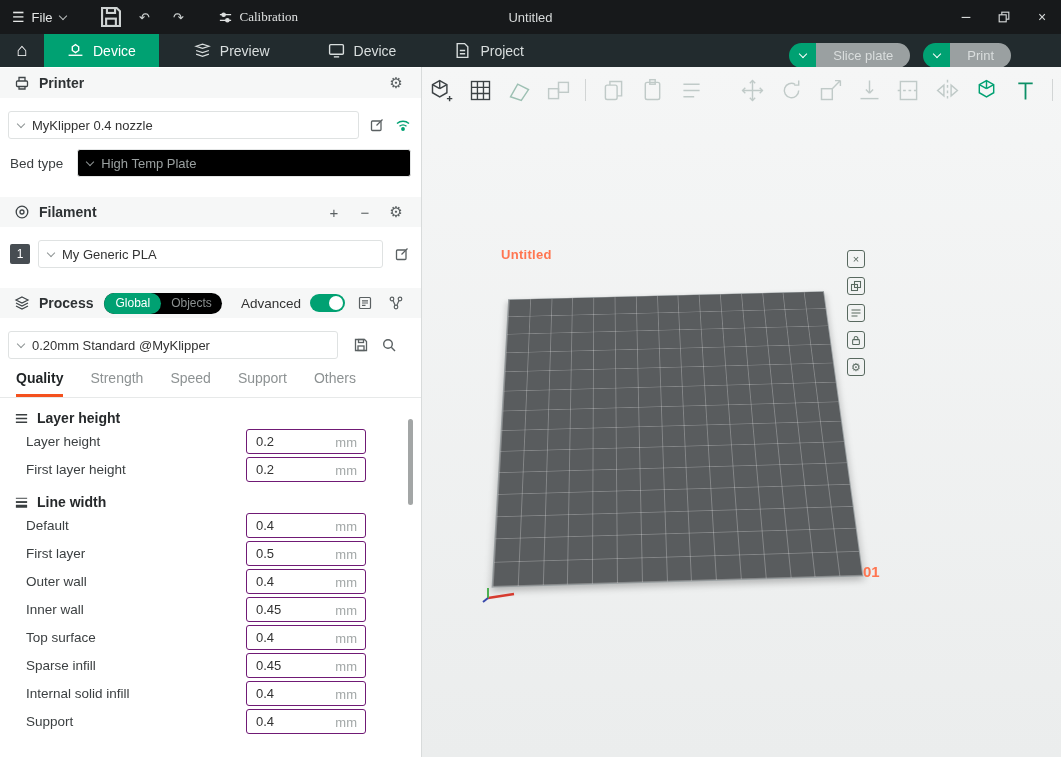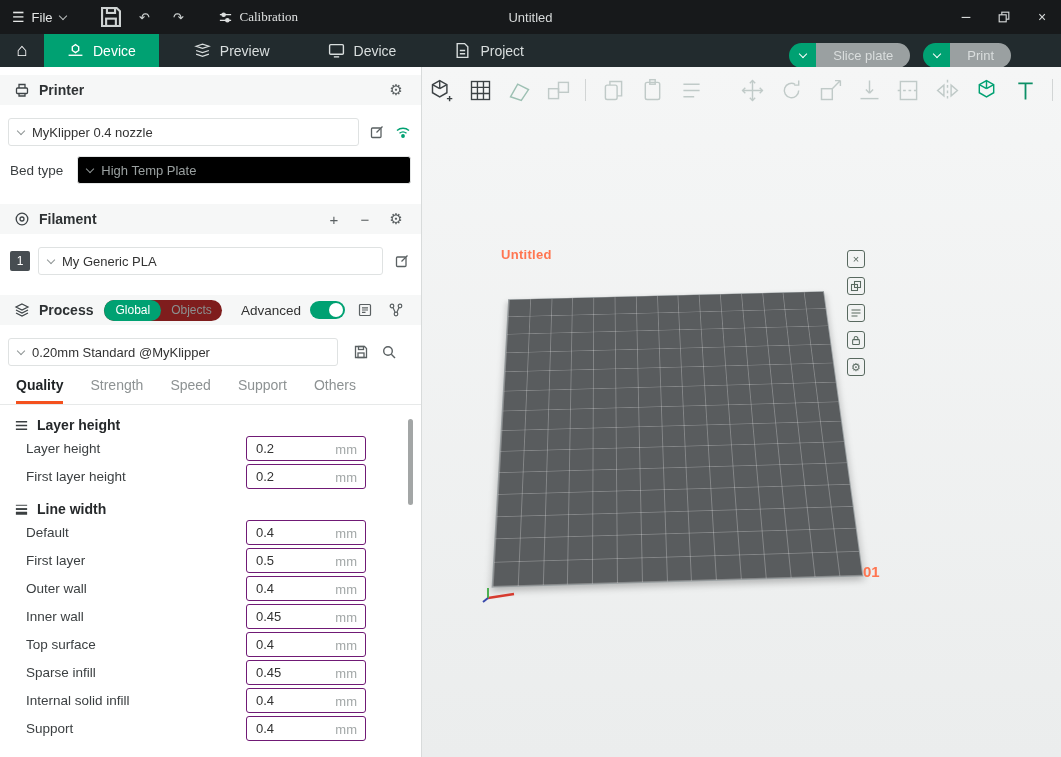--- a/index.html
+++ b/index.html
@@ -37,21 +37,21 @@
                align-items:center; padding:0 17px; }
 
   
   .main { position:absolute; top:67px; left:0; right:0; bottom:0; display:flex; }
   .sidebar { width:422px; background:#fff; border-right:1px solid #d8dbdb;
              position:relative; overflow:hidden; flex:none; }
   .viewport { flex:1; position:relative; background:linear-gradient(#f5f6f6,#ebeded); overflow:hidden; }
 
   
   .sec { height:30px; background:#f6f7f7; display:flex; align-items:center;
-         padding:0 14px; gap:9px; margin-top:8px; }
+         padding:0 14px; gap:9px; margin-top:1px; }
   .sec-title { font-weight:bold; font-size:14px; color:#2e3234; }
   .spacer { flex:1; }
   .iconbtn { width:22px; height:22px; display:flex; align-items:center; justify-content:center;
              color:#5a6062; font-size:15px; }
   .sec svg, .iconbtn svg { width:16px; height:16px; }
   .sec-ico { color:#3f4548; display:flex; }
 
   .combo-row { display:flex; align-items:center; margin:13px 8px 0 8px; }
   .combo { height:28px; border:1px solid #dfe2e2; border-radius:3px; background:#fff;
            display:flex; align-items:center; padding:0 9px; gap:8px; font-size:13px; color:#333; }
@@ -62,21 +62,21 @@
   .teal { color:#00a172; }
 
   .bed-row { display:flex; align-items:center; gap:14px; margin:10px 10px 0 10px; }
   .bed-label { font-size:13.5px; color:#3a3e40; flex:none; }
   .bed-combo { flex:1; background:#000000; color:#9aa0a0; border-color:#e4e6e6; }
 
   .fil-row { display:flex; align-items:center; margin:13px 8px 0 10px; }
   .fil-badge { width:20px; height:20px; background:#474d52; color:#fff; font-size:12px;
                display:flex; align-items:center; justify-content:center; border-radius:2px; flex:none; }
   .fil-combo { flex:1; margin-left:8px; }
-  .seg { display:flex; background:#7f1d1d; border-radius:11px; height:21px; align-items:center;
+  .seg { display:flex; background:#000000; border-radius:11px; height:21px; align-items:center;
          font-size:12px; margin-left:2px; }
   .seg-global { background:#00a172; color:#fff; border-radius:11px; height:21px;
                 display:flex; align-items:center; padding:0 11px; }
   .seg-objects { color:#8b9090; padding:0 10px; }
   .advanced-label { font-size:13.5px; color:#333; }
   .switch { width:35px; height:18px; border-radius:9px; background:#00a172; position:relative; }
   .switch::after { content:""; position:absolute; right:2px; top:2px; width:14px; height:14px;
                    border-radius:50%; background:#fff; }
 
   .settabs { display:flex; gap:27px; padding-left:16px; margin-top:8px; height:31px;

